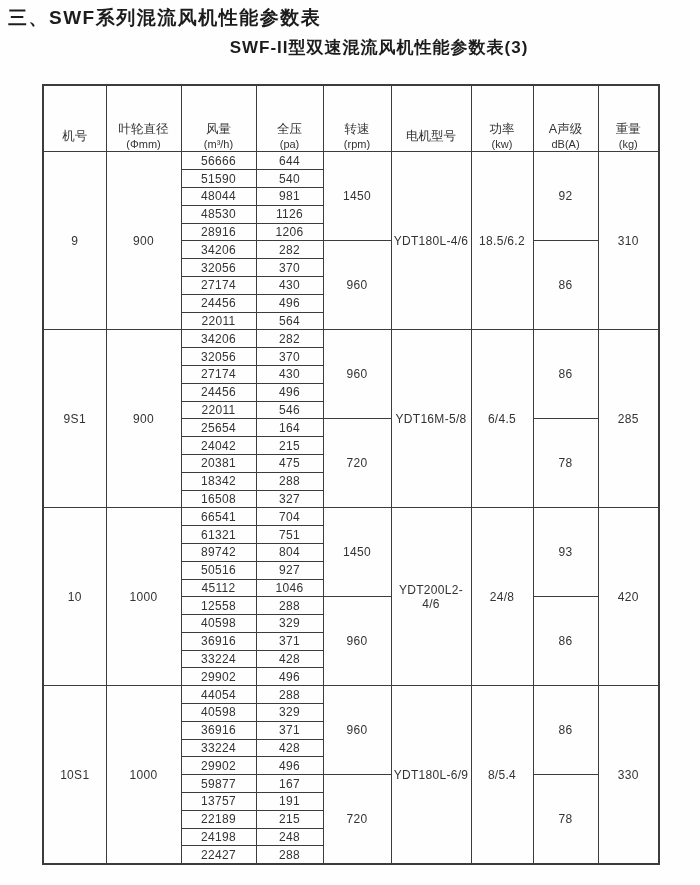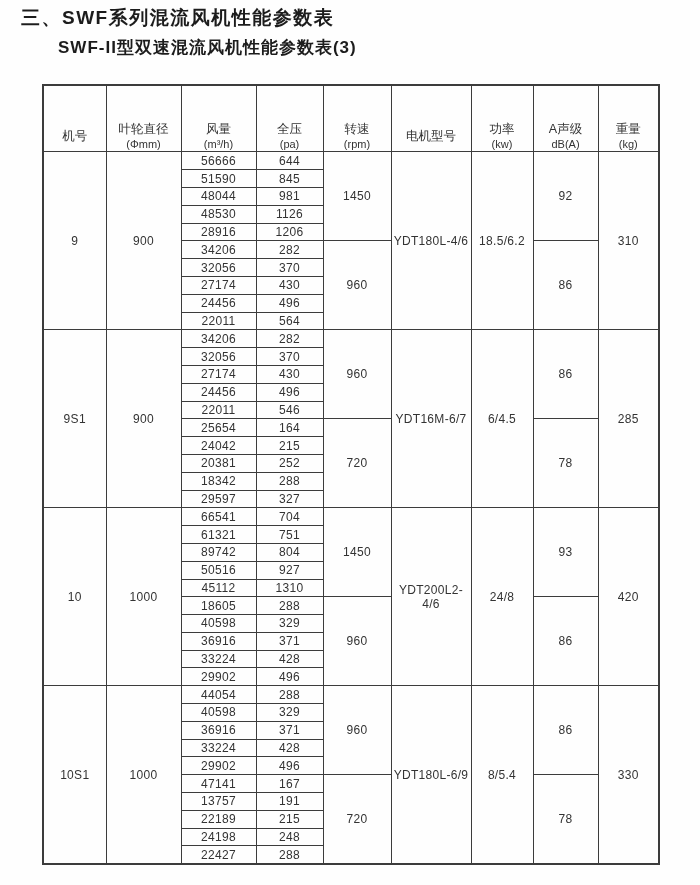--- a/index.html
+++ b/index.html
@@ -6,27 +6,27 @@
   html,body { width:700px; height:885px; }
   body {
     background:#fefefe;
     font-family:"Liberation Sans", sans-serif;
     color:#2d2d2d;
     position:relative;
     overflow:hidden;
   }
   .page { position:absolute; inset:0; }
   .title {
-    position:absolute; left:21px; top:5px;
+    position:absolute; left:8px; top:5px;
     font-size:19px; font-weight:bold; letter-spacing:1.5px; color:#1c1c1c;
     white-space:nowrap;
   }
   .subtitle {
     position:absolute; top:36px; left:0; right:0;
-    padding-left:58px;
+    text-align:center; padding-left:58px;
     font-size:17px; font-weight:bold; letter-spacing:1px; color:#1c1c1c;
     white-space:nowrap;
   }
   table.params {
     position:absolute; left:42px; top:84px; width:616px;
     border-collapse:collapse; table-layout:fixed;
     border:2px solid #3c3c3c;
   }
   .params th, .params td {
     border:1px solid #3c3c3c;
@@ -124,21 +124,21 @@
           <td>56666</td>
           <td>644</td>
           <td rowspan="5">1450</td>
           <td rowspan="10">YDT180L-4/6</td>
           <td rowspan="10">18.5/6.2</td>
           <td rowspan="5">92</td>
           <td rowspan="10">310</td>
         </tr>
         <tr>
           <td>51590</td>
-          <td>845</td>
+          <td>540</td>
         </tr>
         <tr>
           <td>48044</td>
           <td>981</td>
         </tr>
         <tr>
           <td>48530</td>
           <td>1126</td>
         </tr>
         <tr>
@@ -166,21 +166,21 @@
         <tr>
           <td>22011</td>
           <td>564</td>
         </tr>
         <tr>
           <td rowspan="10">9S1</td>
           <td rowspan="10">900</td>
           <td>34206</td>
           <td>282</td>
           <td rowspan="5">960</td>
-          <td rowspan="10">YDT16M-6/7</td>
+          <td rowspan="10">YDT16M-5/8</td>
           <td rowspan="10">6/4.5</td>
           <td rowspan="5">86</td>
           <td rowspan="10">285</td>
         </tr>
         <tr>
           <td>32056</td>
           <td>370</td>
         </tr>
         <tr>
           <td>27174</td>
@@ -199,28 +199,28 @@
           <td>164</td>
           <td rowspan="5">720</td>
           <td rowspan="5">78</td>
         </tr>
         <tr>
           <td>24042</td>
           <td>215</td>
         </tr>
         <tr>
           <td>20381</td>
-          <td>252</td>
+          <td>475</td>
         </tr>
         <tr>
           <td>18342</td>
           <td>288</td>
         </tr>
         <tr>
-          <td>29597</td>
+          <td>16508</td>
           <td>327</td>
         </tr>
         <tr>
           <td rowspan="10">10</td>
           <td rowspan="10">1000</td>
           <td>66541</td>
           <td>704</td>
           <td rowspan="5">1450</td>
           <td rowspan="10">YDT200L2-4/6</td>
           <td rowspan="10">24/8</td>
@@ -234,24 +234,24 @@
         <tr>
           <td>89742</td>
           <td>804</td>
         </tr>
         <tr>
           <td>50516</td>
           <td>927</td>
         </tr>
         <tr>
           <td>45112</td>
-          <td>1310</td>
-        </tr>
-        <tr>
-          <td>18605</td>
+          <td>1046</td>
+        </tr>
+        <tr>
+          <td>12558</td>
           <td>288</td>
           <td rowspan="5">960</td>
           <td rowspan="5">86</td>
         </tr>
         <tr>
           <td>40598</td>
           <td>329</td>
         </tr>
         <tr>
           <td>36916</td>
@@ -286,21 +286,21 @@
         </tr>
         <tr>
           <td>33224</td>
           <td>428</td>
         </tr>
         <tr>
           <td>29902</td>
           <td>496</td>
         </tr>
         <tr>
-          <td>47141</td>
+          <td>59877</td>
           <td>167</td>
           <td rowspan="5">720</td>
           <td rowspan="5">78</td>
         </tr>
         <tr>
           <td>13757</td>
           <td>191</td>
         </tr>
         <tr>
           <td>22189</td>

